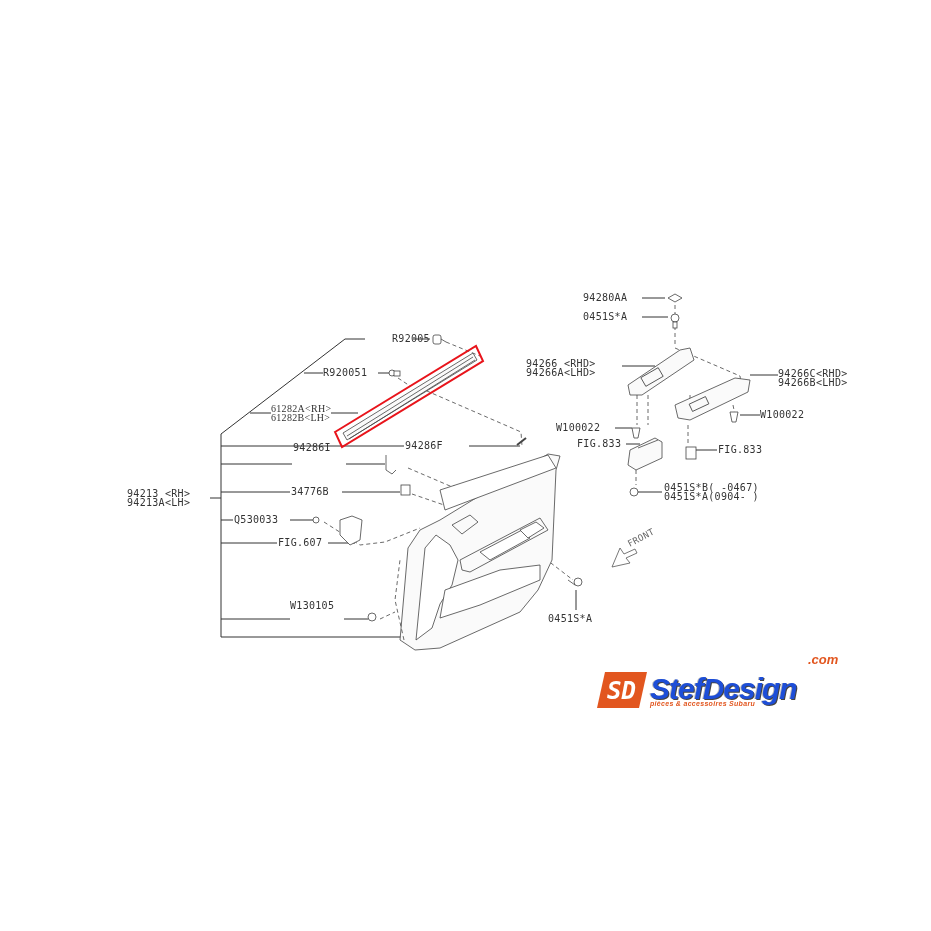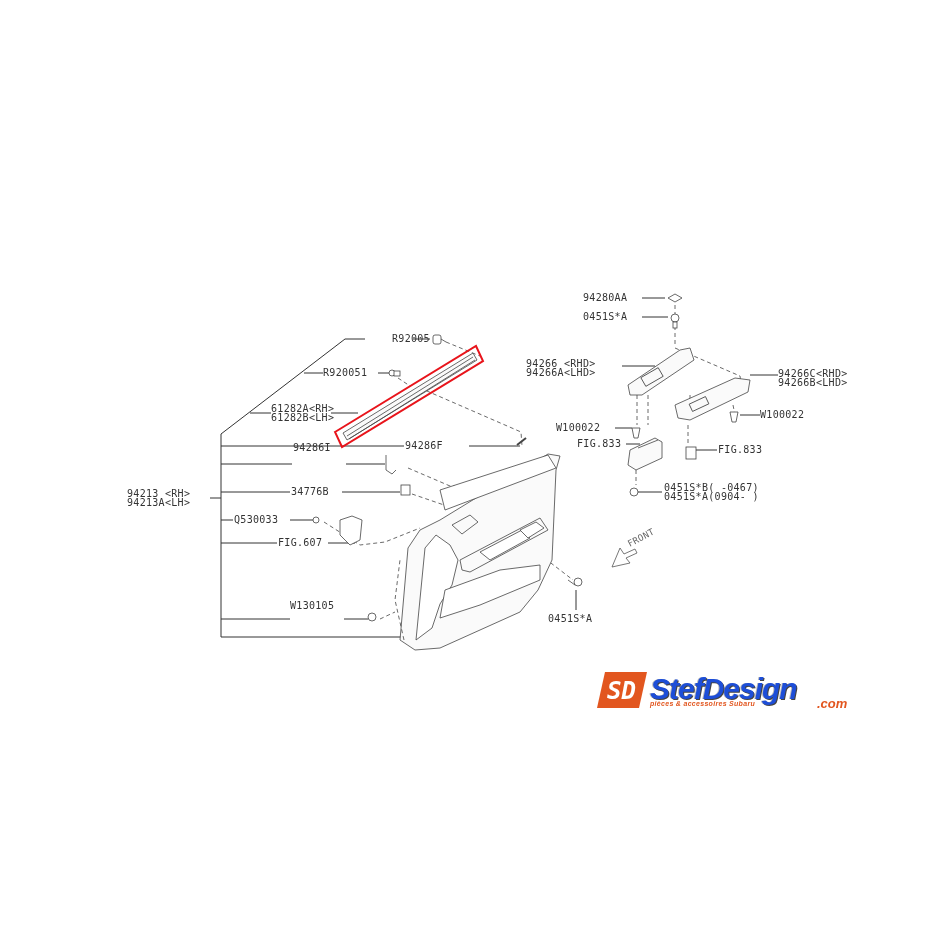--- a/index.html
+++ b/index.html
@@ -1,21 +1,21 @@
 <!DOCTYPE html>
 <html><head>
 <meta charset="utf-8">
 <style>
   html, body { margin:0; padding:0; background:#ffffff; }
   body { width:931px; height:931px; position:relative; overflow:hidden; font-family:"DejaVu Sans Mono", monospace; }
   #canvas { position:absolute; left:0; top:0; width:931px; height:931px; }
   .lbl { position:absolute; font-family:"DejaVu Sans Mono", monospace; font-size:10px; color:#333; line-height:10px; white-space:pre; letter-spacing:0.3px; }
   .lbl2 { line-height:9px; }
   svg text { font-family:"DejaVu Sans Mono", monospace; }
-  .logo-dotcom { position:absolute; left:808px; top:696px; color:#e2561f; font-family:"Liberation Sans", sans-serif; font-weight:bold; font-style:italic; font-size:13px;margin-left:9px; }
+  .logo-dotcom { position:absolute; left:808px; top:652px; color:#e2561f; font-family:"Liberation Sans", sans-serif; font-weight:bold; font-style:italic; font-size:13px; }
   .logo-name { position:absolute; left:650px; top:672px; color:#1d4ed8; font-family:"Liberation Sans", sans-serif; font-weight:bold; font-style:italic; font-size:30px; letter-spacing:-1px; text-shadow:1px 1px 0 #444, -1px 0 0 #bbb; }
   .logo-tag { position:absolute; left:650px; top:700px; color:#e2561f; font-family:"Liberation Sans", sans-serif; font-weight:bold; font-style:italic; font-size:7px; letter-spacing:0.3px; }
   .logo-mark { position:absolute; left:597px; top:672px; width:50px; height:36px; }
 </style>
 </head>
 <body>
 
 <svg id="canvas" width="931" height="931" viewBox="0 0 931 931" xmlns="http://www.w3.org/2000/svg">
   <g stroke="#333" stroke-width="1" fill="none">
 
@@ -128,21 +128,21 @@
     <line x1="638" y1="448" x2="658" y2="440"></line>
   </g>
 
   <g stroke="#555" stroke-width="0.8" fill="none">
     <path d="M612,567 L620,548 L624,554 L635,549 L637,553 L626,558 L630,563 Z"></path>
   </g>
 </svg>
 
 <div class="lbl" style="left:366px;top:334px;margin-left:26px;">R92005</div>
 <div class="lbl" style="left:323px;top:368px;">R920051</div>
-<div class="lbl lbl2" style="left:271px;top:404px;">61282A&lt;RH&gt;
+<div class="lbl lbl2" style="left:271px;top:404px;font-family:Liberation Serif, serif;">61282A&lt;RH&gt;
 61282B&lt;LH&gt;</div>
 <div class="lbl" style="left:405px;top:441px;">94286F</div>
 <div class="lbl" style="left:293px;top:443px;">94286I</div>
 <div class="lbl" style="left:291px;top:487px;">34776B</div>
 <div class="lbl lbl2" style="left:127px;top:489px;">94213 &lt;RH&gt;
 94213A&lt;LH&gt;</div>
 <div class="lbl" style="left:234px;top:515px;text-align:right;">Q530033</div>
 <div class="lbl" style="left:278px;top:538px;">FIG.607</div>
 <div class="lbl" style="left:290px;top:601px;">W130105</div>
 <div class="lbl" style="left:548px;top:614px;">0451S*A</div>

